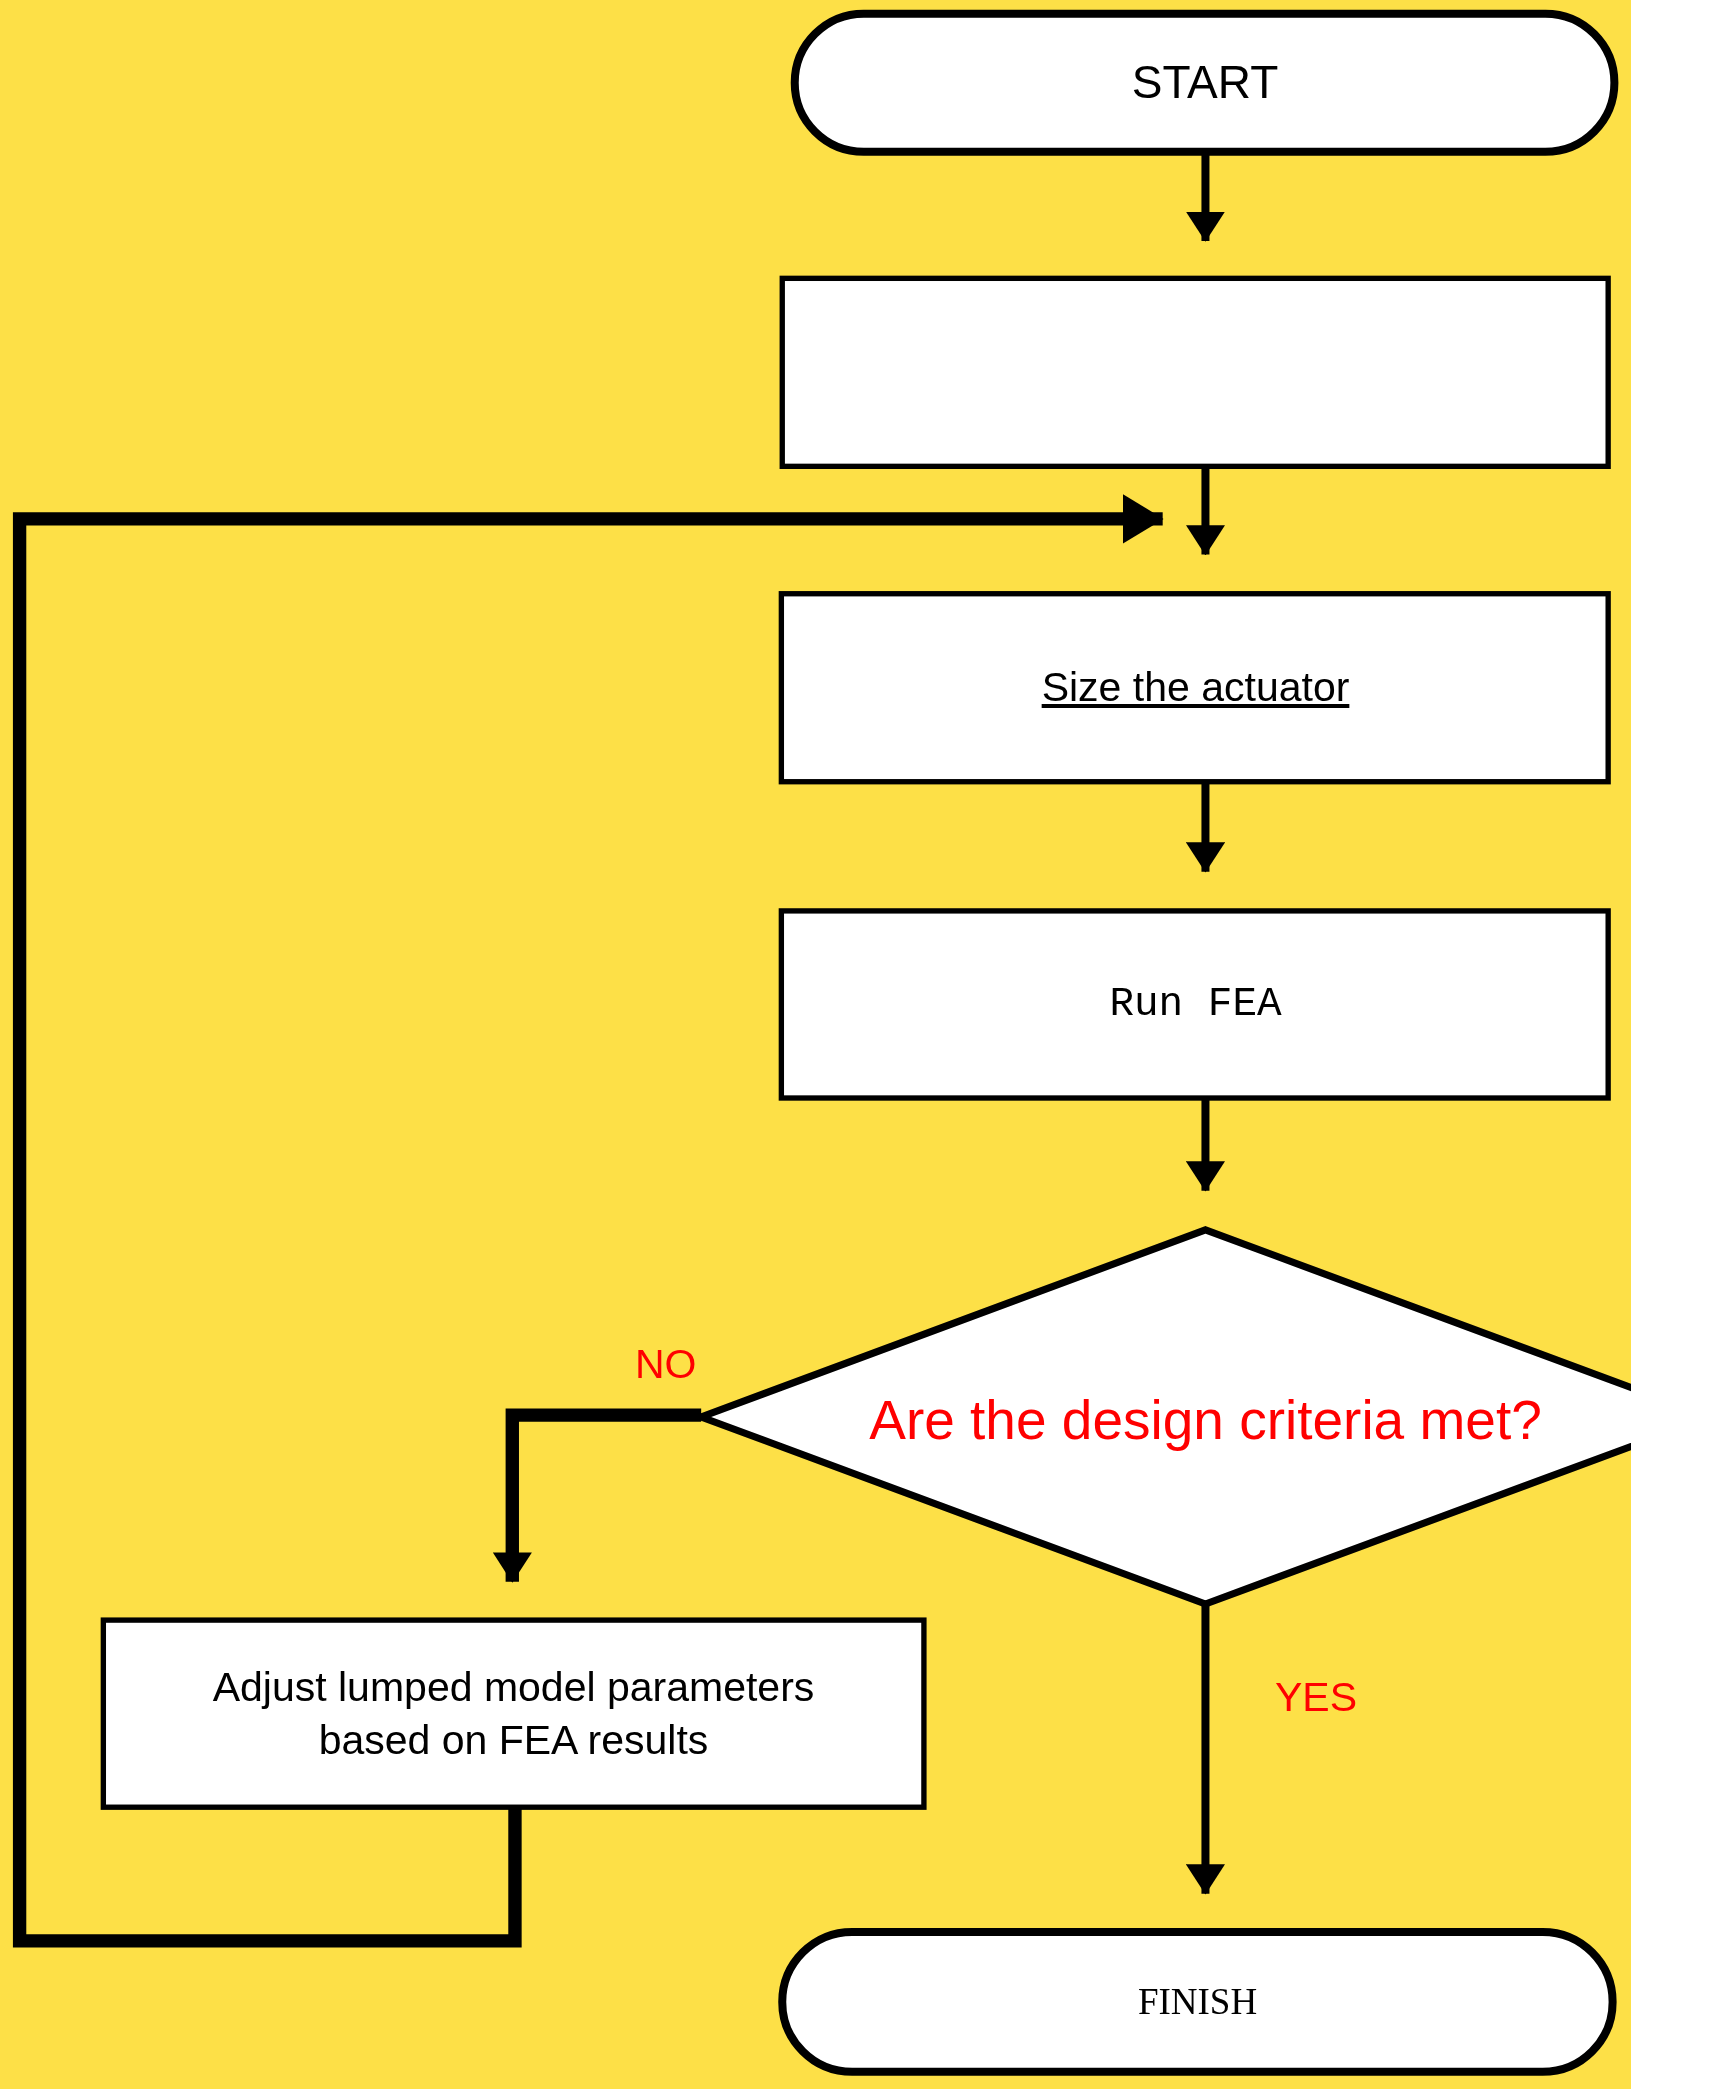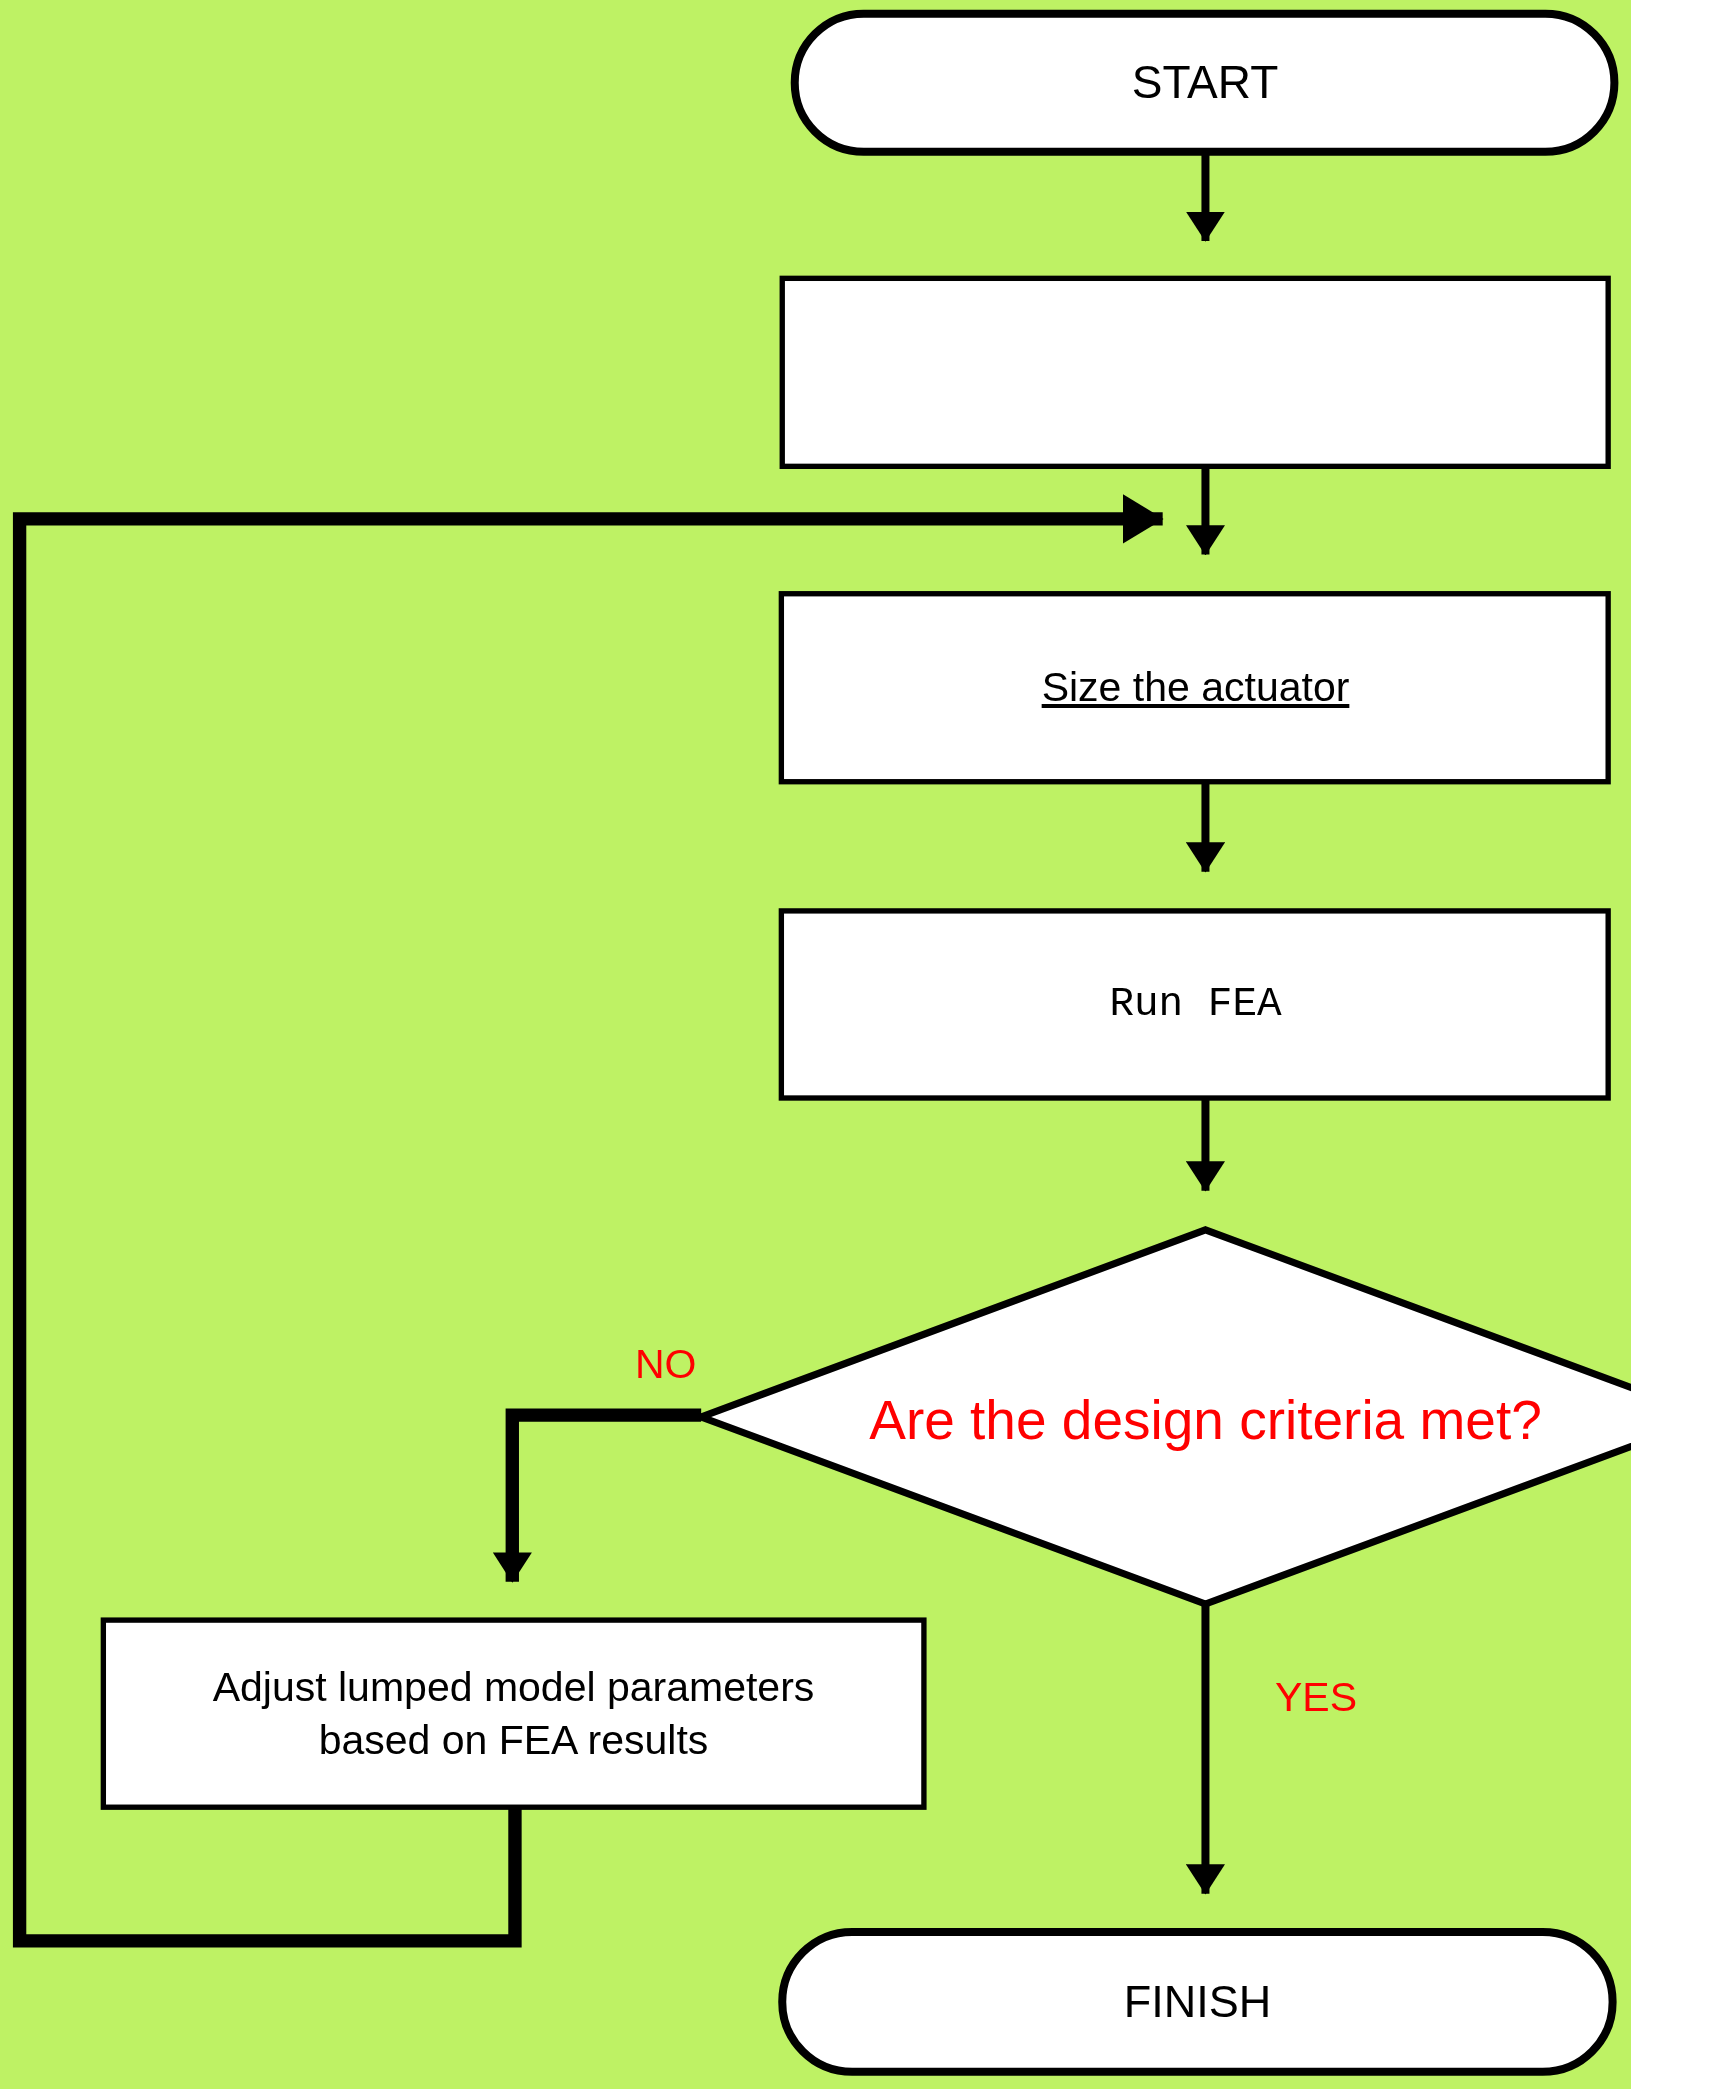--- a/index.html
+++ b/index.html
@@ -4,21 +4,21 @@
 <style>
   html, body {
     margin: 0;
     padding: 0;
     background: #ffffff;
   }
   #canvas {
     position: relative;
     width: 1631px;
     height: 2090px;
-    background: #bef264;
+    background: #fde047;
     overflow: hidden;
     font-family: "Liberation Sans", sans-serif;
   }
   #flow-svg {
     position: absolute;
     left: 0;
     top: 0;
     width: 1732px;
     height: 2090px;
   }
@@ -106,20 +106,20 @@
 
   <div class="node-label" style="left:782px; top:593px; width:827px; height:188px;text-decoration:underline;">Size the actuator</div>
 
   <div class="node-label" style="left:782px; top:911px; width:827px; height:187px;font-family:Liberation Mono, monospace;">Run FEA</div>
 
   <div class="decision-label" style="left:760px; top:1395px; width:891px; top:1393px;">Are the design criteria met?</div>
 
   <div class="node-label" style="left:103px; top:1620px; width:821px; height:187px;">Adjust lumped model parameters
 based on FEA results</div>
 
-  <div class="node-label" style="left:782px; top:1932px; width:831px; height:140px; font-size:45px;">FINISH</div>
+  <div class="node-label" style="left:782px; top:1932px; width:831px; height:140px; font-size:37px;font-family:Liberation Serif, serif;">FINISH</div>
 
   <div class="edge-label" style="left:621px; top:1344px;">NO</div>
 
   <div class="edge-label" style="left:1261px; top:1677px;">YES</div>
 
 </div>
 
 
 </body></html>

